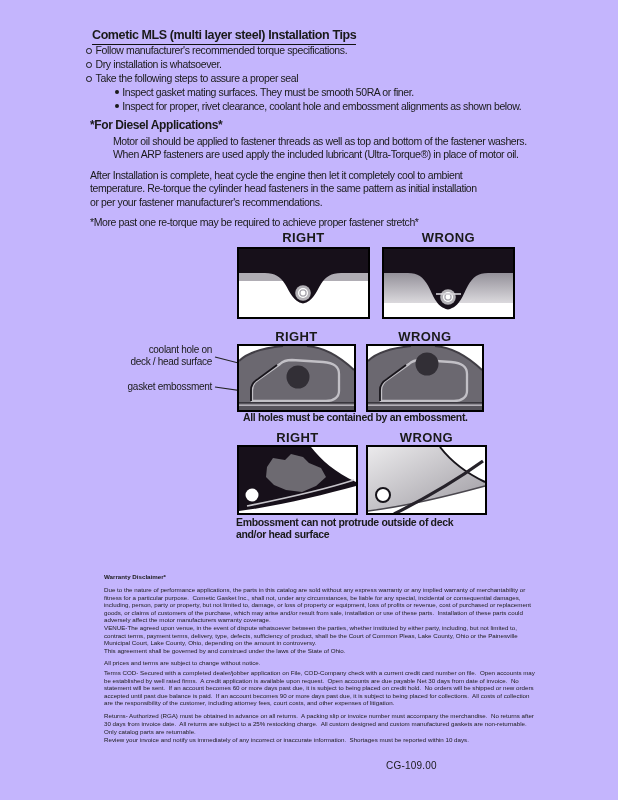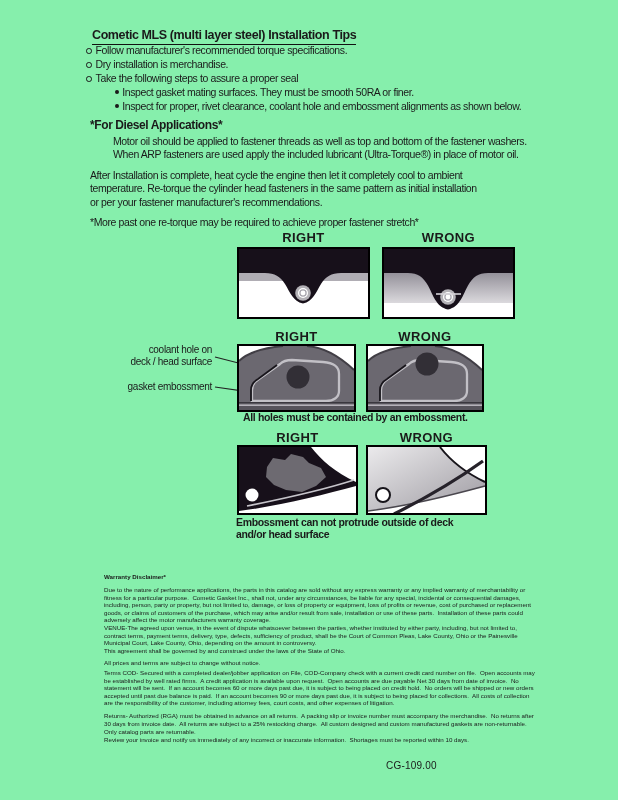--- a/index.html
+++ b/index.html
@@ -1,16 +1,16 @@
 <!DOCTYPE html>
 <html><head>
 <meta charset="utf-8">
 <style>
   html,body{margin:0;padding:0;background:#e9e9e9;}
-  .page{position:relative;width:618px;height:800px;background:#86efac;overflow:hidden;
+  .page{position:relative;width:618px;height:800px;background:#c4b5fd;overflow:hidden;
         font-family:"Liberation Sans","DejaVu Sans",sans-serif;color:#1a1a1a;}
   .abs{position:absolute;}
   .title{font-size:12.5px;font-weight:bold;letter-spacing:-0.4px;
          border-bottom:1.8px solid #111;padding-bottom:2px;display:inline-block;}
   .body-text{font-size:10.5px;letter-spacing:-0.4px;line-height:13.4px;white-space:pre-wrap;}
   .bullets{font-size:10.5px;letter-spacing:-0.4px;line-height:13.9px;}
   .b-row{display:flex;align-items:flex-start;}
   .o-mark{width:3.6px;height:3.6px;border:1px solid #1a1a1a;border-radius:50%;
           margin:4.4px 4px 0 0;flex:0 0 auto;}
   .d-mark{width:3.8px;height:3.8px;background:#1a1a1a;border-radius:50%;
@@ -33,21 +33,21 @@
     <span class="title">Cometic MLS (multi layer steel) Installation Tips</span>
   </div>
 
   <div class="abs bullets" style="left:86px;top:44px;width:500px;">
     <div class="b-row">
       <span class="o-mark"></span>
       <span>Follow manufacturer's recommended torque specifications.</span>
     </div>
     <div class="b-row">
       <span class="o-mark"></span>
-      <span>Dry installation is merchandise.</span>
+      <span>Dry installation is whatsoever.</span>
     </div>
     <div class="b-row">
       <span class="o-mark"></span>
       <span>Take the following steps to assure a proper seal</span>
     </div>
     <div class="b-row sub">
       <span class="d-mark"></span>
       <span>Inspect gasket mating surfaces.  They must be smooth 50RA or finer.</span>
     </div>
     <div class="b-row sub">

